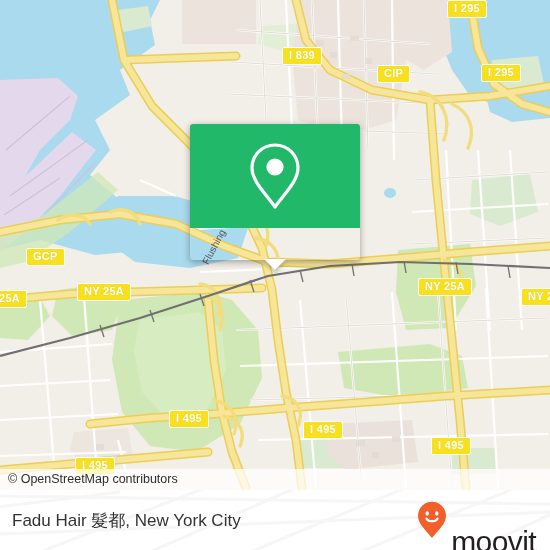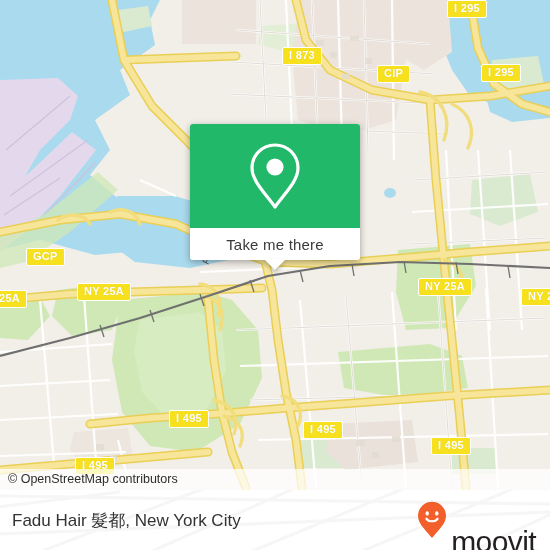--- a/index.html
+++ b/index.html
@@ -263,21 +263,21 @@
           <rect x="372" y="452" width="7" height="6"></rect>
           <rect x="392" y="436" width="8" height="6"></rect>
           <rect x="96" y="444" width="8" height="6"></rect>
           <rect x="110" y="456" width="7" height="5"></rect>
         </g>
       </g>
     </svg>
 
     <div class="layer" id="shields">
         <div class="shield" style="left: 447px; top: 0px;">I 295</div>
-        <div class="shield" style="left: 282px; top: 47px;">I 873</div>
+        <div class="shield" style="left: 282px; top: 47px;">I 839</div>
         <div class="shield" style="left: 377px; top: 65px; text-align: right;">CIP</div>
         <div class="shield" style="left: 481px; top: 64px;">I 295</div>
         <div class="shield" style="left: 26px; top: 204px; margin-top: 44px;">GCP</div>
         <div class="shield" style="left: 77px; top: 283px;">NY 25A</div>
         <div class="shield" style="left: -8px; top: 290px;">25A</div>
         <div class="shield" style="left: 418px; top: 278px;">NY 25A</div>
         <div class="shield" style="left: 521px; top: 288px;">NY 25A</div>
         <div class="shield" style="left: 169px; top: 410px;">I 495</div>
         <div class="shield" style="left: 303px; top: 421px;">I 495</div>
         <div class="shield" style="left: 431px; top: 437px;">I 495</div>
@@ -288,23 +288,20 @@
         <div class="streetlabel" style="left: 205px; top: 258px; transform: rotate(-62deg); transform-origin: left center;">Flushing</div>
       </div>
 
     <div class="card">
       <div class="card-head">
         <svg width="56" height="70" viewBox="0 0 56 70">
           <path d="M28 4 C15.3 4 5 14.3 5 27 C5 40 18 52 28 66
                    C38 52 51 40 51 27 C51 14.3 40.7 4 28 4 Z" fill="none" stroke="#ffffff" stroke-width="3.2" stroke-linejoin="round"></path>
           <circle cx="28" cy="26" r="8.6" fill="#ffffff"></circle>
         </svg>
-      </div>
-      <div class="card-body">
-        <span>Take me there</span>
       </div>
       <div class="card-tail"></div>
     </div>
 
     <div class="attrib">© OpenStreetMap contributors</div>
   </div>
 
   <div class="footer">
     <svg class="footer-wm" viewBox="0 0 550 60" preserveAspectRatio="none">
       <rect x="0" y="0" width="550" height="60" fill="#ffffff"></rect>

